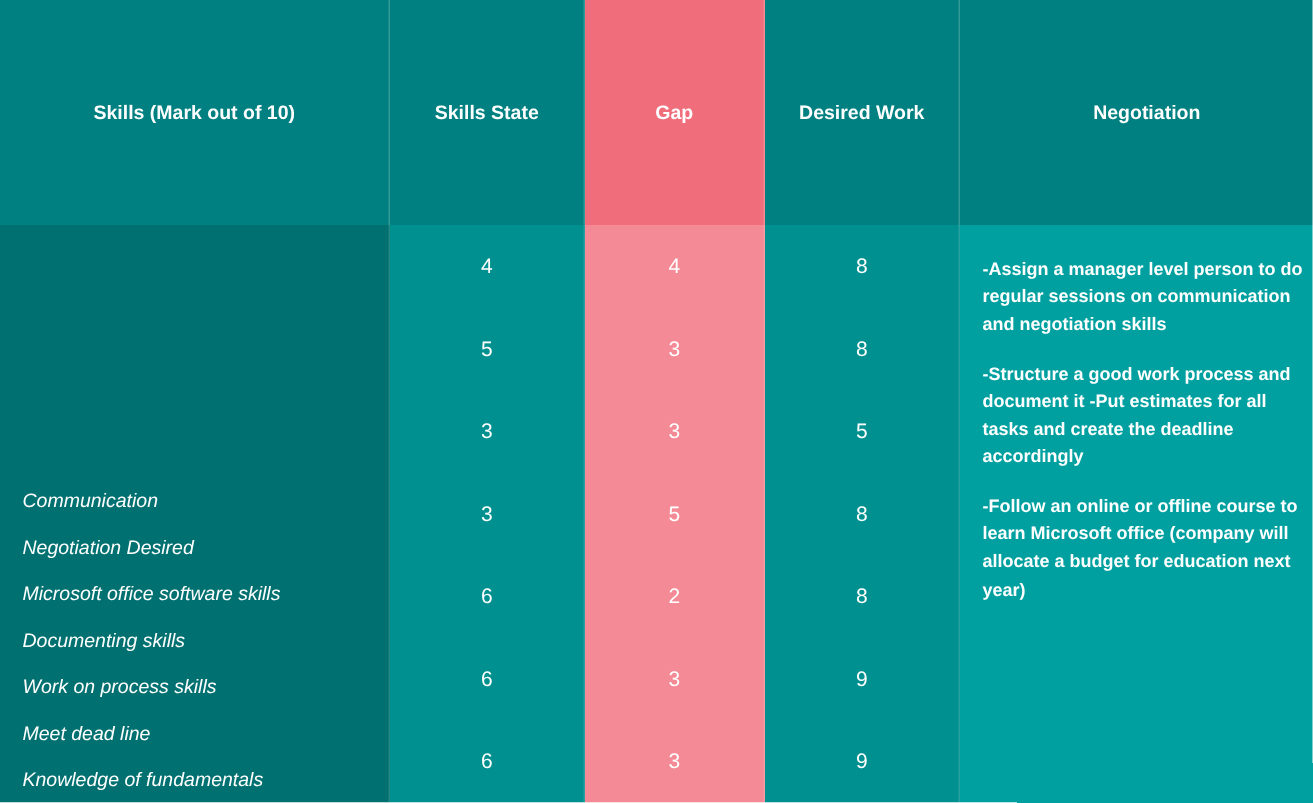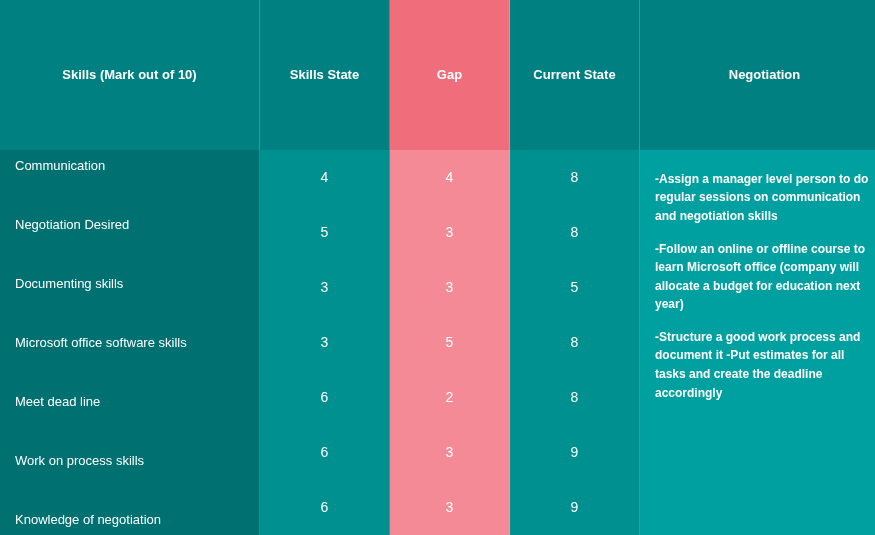--- a/index.html
+++ b/index.html
@@ -39,22 +39,23 @@
       background: #f06e7c;
     }
     
     .col-skills {
       background: #007070;
       color: #fff;
       font-size: 13px;
       padding: 0 15px;
       display: flex;
       flex-direction: column;
-      justify-content: space-between;
+      justify-content: flex-end;
       border-right: 1px solid rgba(255,255,255,0.15);
+      font-style: italic;
     }
     .col-current {
       background: #009090;
       color: #fff;
       font-size: 14px;
       display: flex;
       flex-direction: column;
       justify-content: space-around;
       align-items: center;
       border-right: 1px solid rgba(255,255,255,0.15);
@@ -113,35 +114,35 @@
 
     <div class="header-cell">
       <span>Skills State</span>
     </div>
 
     <div class="header-cell gap-header">
       <span>Gap</span>
     </div>
 
     <div class="header-cell">
-      <span>Current State</span>
+      <span>Desired Work</span>
     </div>
 
     <div class="header-cell">
       <span>Negotiation</span>
     </div>
 
     <div class="col-skills" id="skills-col">
         <div class="skill-item">Communication</div>
         <div class="skill-item">Negotiation Desired</div>
+        <div class="skill-item">Microsoft office software skills</div>
         <div class="skill-item">Documenting skills</div>
-        <div class="skill-item">Microsoft office software skills</div>
+        <div class="skill-item">Work on process skills</div>
         <div class="skill-item">Meet dead line</div>
-        <div class="skill-item">Work on process skills</div>
-        <div class="skill-item">Knowledge of negotiation</div>
+        <div class="skill-item">Knowledge of fundamentals</div>
       </div>
 
     <div class="col-current" id="current-col">
         <div class="value-item">4</div>
         <div class="value-item">5</div>
         <div class="value-item">3</div>
         <div class="value-item">3</div>
         <div class="value-item">6</div>
         <div class="value-item">6</div>
         <div class="value-item">6</div>
@@ -162,19 +163,19 @@
         <div class="value-item">8</div>
         <div class="value-item">5</div>
         <div class="value-item">8</div>
         <div class="value-item">8</div>
         <div class="value-item">9</div>
         <div class="value-item">9</div>
       </div>
 
     <div class="col-initiatives" id="initiatives-col">
         <div class="initiative-block">-Assign a manager level person to do regular sessions on communication and negotiation skills</div>
-        <div class="initiative-block">-Follow an online or offline course to learn Microsoft office (company will allocate a budget for education next year)</div>
         <div class="initiative-block">-Structure a good work process and document it
 -Put estimates for all tasks and create the deadline accordingly</div>
+        <div class="initiative-block">-Follow an online or offline course to learn Microsoft office (company will allocate a budget for education next year)</div>
       </div>
 
   </div>
 </div>
 
 </body></html>

